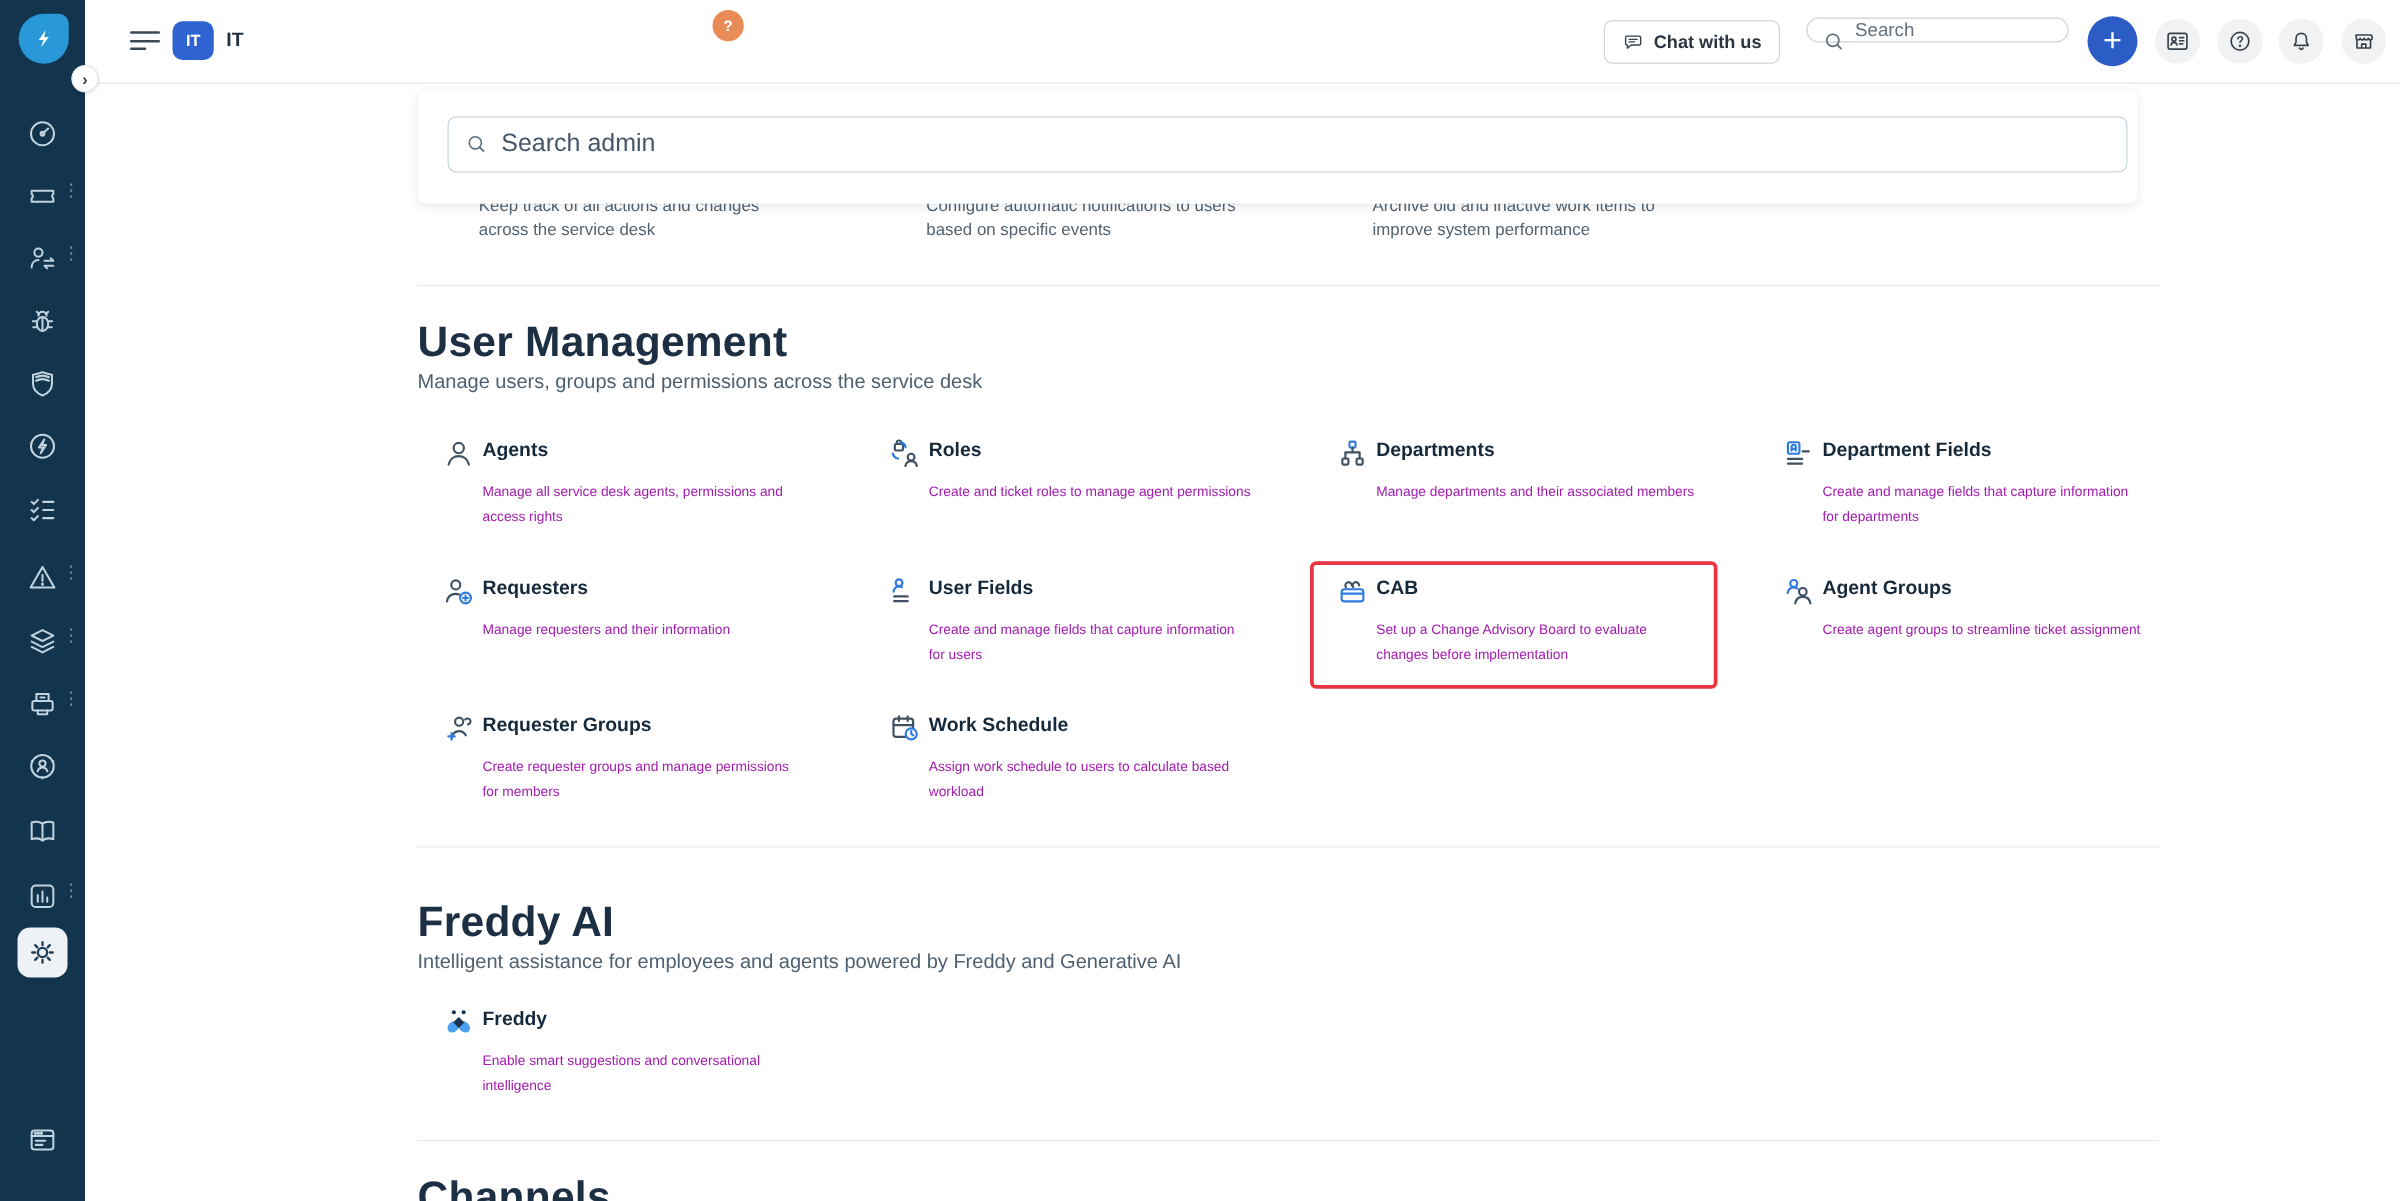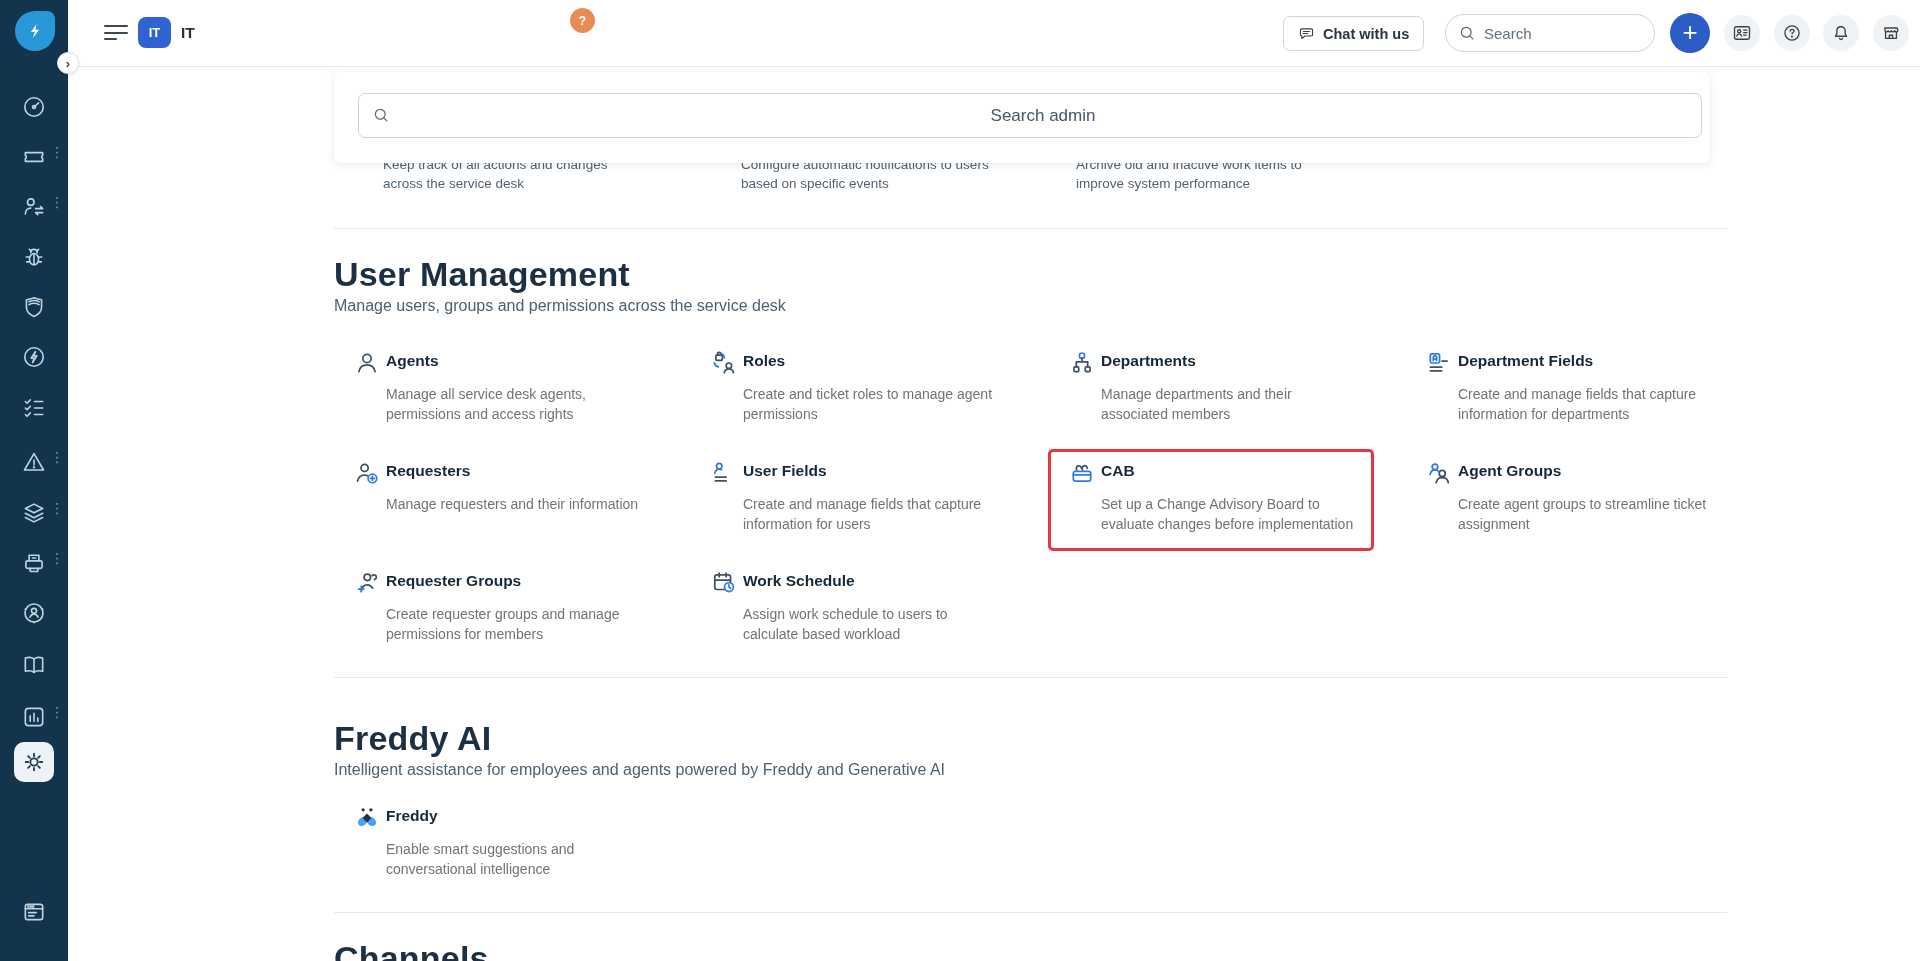--- a/index.html
+++ b/index.html
@@ -27,50 +27,50 @@
   .tb-toggle i { display:block; height:2px; background:#3c4a56; border-radius:2px; margin-bottom:4.5px; }
   .tb-toggle i:nth-child(2){ width:24px; } .tb-toggle i:nth-child(1){ width:24px; } .tb-toggle i:nth-child(3){ width:13px; }
   .ws-badge { position:absolute; left:70px; top:17px; width:33px; height:31px; background:#2e63d1; border-radius:8px;
               color:#fff; font-size:13px; font-weight:bold; display:flex; align-items:center; justify-content:center; cursor:pointer; }
   .ws-label { position:absolute; left:113px; top:24px; font-size:15.5px; font-weight:600; color:#22313d; }
   .help-badge { position:absolute; left:502px; top:8px; width:25px; height:25px; border-radius:50%; background:#e98b57;
                 color:#fff; font-size:12px; font-weight:bold; display:flex; align-items:center; justify-content:center; cursor:pointer; }
   .chat-btn { position:absolute; left:1215px; top:16px; height:35px; padding:0 14px; background:#fff; border:1px solid #cfd6de;
               border-radius:7px; display:flex; align-items:center; gap:8px; cursor:pointer; }
   .chat-btn span { font-size:14.5px; font-weight:600; color:#2a3540; }
-  .tb-search { position:absolute; left:1377px; top:14px; width:210px; height:38px; }
+  .tb-search { position:absolute; left:1377px; top:14px; width:210px; height:20px; }
   .tb-search input { width:100%; height:100%; border:1px solid #ccd4dc; border-radius:19px; padding:0 14px 0 38px;
                      font-size:15px; color:#2a3540; outline:none; font-family:inherit; }
   .tb-search input::placeholder { color:#61707c; }
   .tb-search .mag { position:absolute; left:13px; top:10px; }
   .plus-btn { position:absolute; left:1602px; top:13px; width:40px; height:40px; border-radius:50%; background:#2c5cc5;
               color:#fff; font-size:26px; font-weight:300; display:flex; align-items:center; justify-content:center;
               line-height:1; cursor:pointer; padding-bottom:3px; }
   .round-btn { position:absolute; top:15px; width:36px; height:36px; border-radius:50%; background:#f0f2f4;
                display:flex; align-items:center; justify-content:center; cursor:pointer; }
   .round-btn svg, .chat-btn svg { stroke:#37424c; fill:none; stroke-width:1.6; stroke-linecap:round; stroke-linejoin:round; }
   .mag svg { stroke:#5b6a76; fill:none; stroke-width:1.7; stroke-linecap:round; }
 
   
   .content { position:absolute; left:68px; top:67px; right:0; bottom:0; background:#fff; overflow:hidden; }
   .clip-desc { position:absolute; top:88px; width:310px; z-index:1; font-size:13.5px; line-height:19px; color:#53626f; }
   .admin-panel { position:absolute; left:266px; top:5px; width:1376px; height:91px; background:#fff; border-radius:8px;
                  box-shadow:0 2px 8px rgba(18,52,77,.10); z-index:2; }
   .admin-search { position:absolute; left:24px; top:21px; width:1344px; height:45px; }
   .admin-search input { width:100%; height:100%; border:1px solid #cbd4dc; border-radius:7px; padding:0 16px 0 42px;
-                        font-size:17px; color:#33434f; outline:none; font-family:inherit;text-align:center; }
+                        font-size:20px; color:#33434f; outline:none; font-family:inherit; }
   .admin-search input::placeholder { color:#45566a; }
   .admin-search .mag { position:absolute; left:14px; top:13px; }
   .hr { position:absolute; left:266px; width:1393px; height:1px; background:#e6eaee; }
   .sec-title { position:absolute; left:266px; font-size:34px; font-weight:bold; color:#1d2f42; letter-spacing:.2px; }
   .sec-sub   { position:absolute; left:266px; font-size:16px; color:#4e6070; }
   .card { position:absolute; width:310px; cursor:pointer; }
   .card .cicon { position:absolute; left:0; top:-2px; width:26px; height:26px; }
   .card .ctitle { position:absolute; left:32px; top:0; font-size:15.5px; font-weight:bold; color:#16293b; white-space:nowrap; }
-  .card .cdesc { position:absolute; left:32px; top:32px; width:258px; font-size:14px; line-height:20px; color:#737373; }
+  .card .cdesc { position:absolute; left:32px; top:32px; width:258px; font-size:11px; line-height:20px; color:#a21caf; }
   .cicon svg { fill:none; stroke:#3f5163; stroke-width:1.6; stroke-linecap:round; stroke-linejoin:round; }
   .cicon svg .blu { stroke:#2f7ce0; }
   .highlight-box { position:absolute; left:980px; top:382px; width:326px; height:102px; border:3px solid #e8353f;
                    border-radius:5px; z-index:3; pointer-events:none; }
 </style>
 </head>
 <body>
 
 <div id="app">
 
@@ -254,21 +254,21 @@
   <main class="content">
 
     <div class="clip-desc" style="left:315px">
       <div>Keep track of all actions and changes</div>
       <div>across the service desk</div>
     </div>
     <div class="clip-desc" style="left:673px">
       <div>Configure automatic notifications to users</div>
       <div>based on specific events</div>
     </div>
-    <div class="clip-desc" style="left:1008px">
+    <div class="clip-desc" style="left:1030px">
       <div>Archive old and inactive work items to</div>
       <div>improve system performance</div>
     </div>
 
     <div class="admin-panel">
       <div class="admin-search">
         <span class="mag">
           <svg width="18" height="18" viewBox="0 0 24 24">
               <circle cx="11" cy="11" r="6.5"></circle>
               <path d="m15.8 15.8 4 4"></path>

